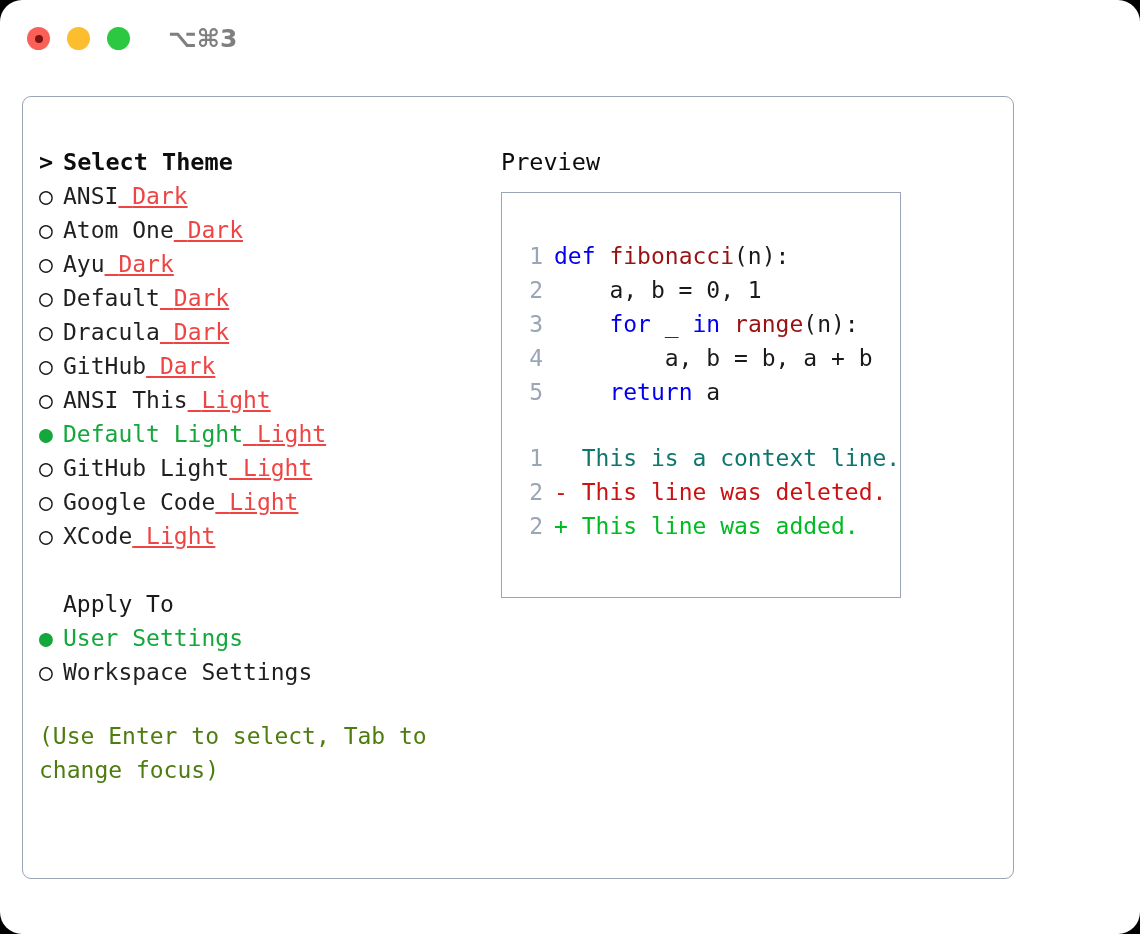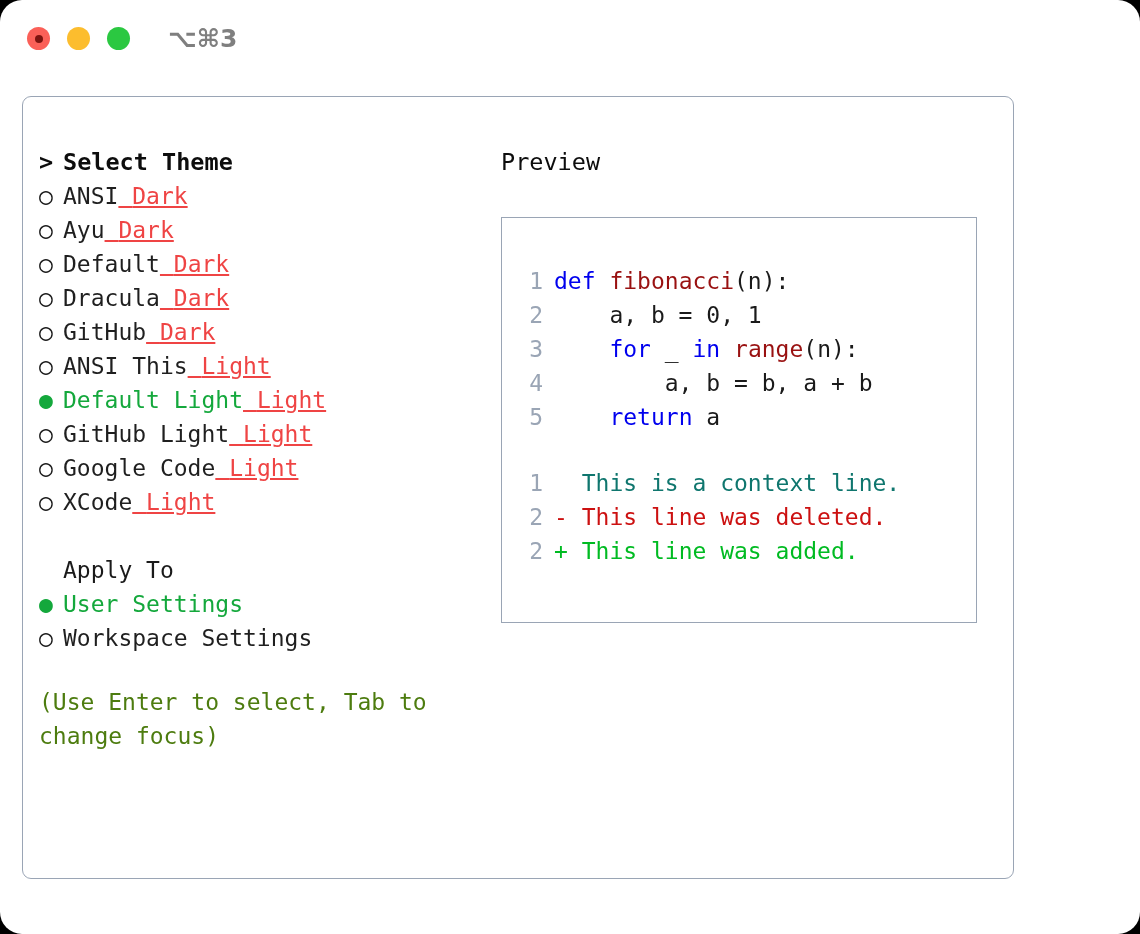--- a/index.html
+++ b/index.html
@@ -123,22 +123,22 @@
     width: 500px;
   }
   .preview-title {
     font-size: 23.5px;
     font-weight: normal;
     color: #0d0d0d;
     line-height: 34px;
   }
 
   .preview-box {
-    margin-top: 38px;
-    width: 476px;
+    margin-top: 13px;
+    width: 400px;
     height: 406px;
     box-sizing: border-box;
     border: 1.6px solid #9aa5b5;
     background: #ffffff;
     position: relative;
   }
 
   .code-area {
     position: absolute;
     left: 13px;
@@ -190,20 +190,23 @@
     <div class="left-col">
 
       <div class="row section-title">
         <span class="marker arrow">&gt;</span><span>Select Theme</span>
       </div>
 
       <div class="row">
         <span class="marker">○</span><span class="item-name">ANSI</span><span class="item-cat"> </span><span class="item-cat">Dark</span>
       </div>
       <div class="row">
+        <span class="marker">○</span><span class="item-name">Atom One</span><span class="item-cat"> </span><span class="item-cat">Dark</span>
+      </div>
+      <div class="row">
         <span class="marker">○</span><span class="item-name">Ayu</span><span class="item-cat"> </span><span class="item-cat">Dark</span>
       </div>
       <div class="row">
         <span class="marker">○</span><span class="item-name">Default</span><span class="item-cat"> </span><span class="item-cat">Dark</span>
       </div>
       <div class="row">
         <span class="marker">○</span><span class="item-name">Dracula</span><span class="item-cat"> </span><span class="item-cat">Dark</span>
       </div>
       <div class="row">
         <span class="marker">○</span><span class="item-name">GitHub</span><span class="item-cat"> </span><span class="item-cat">Dark</span>

